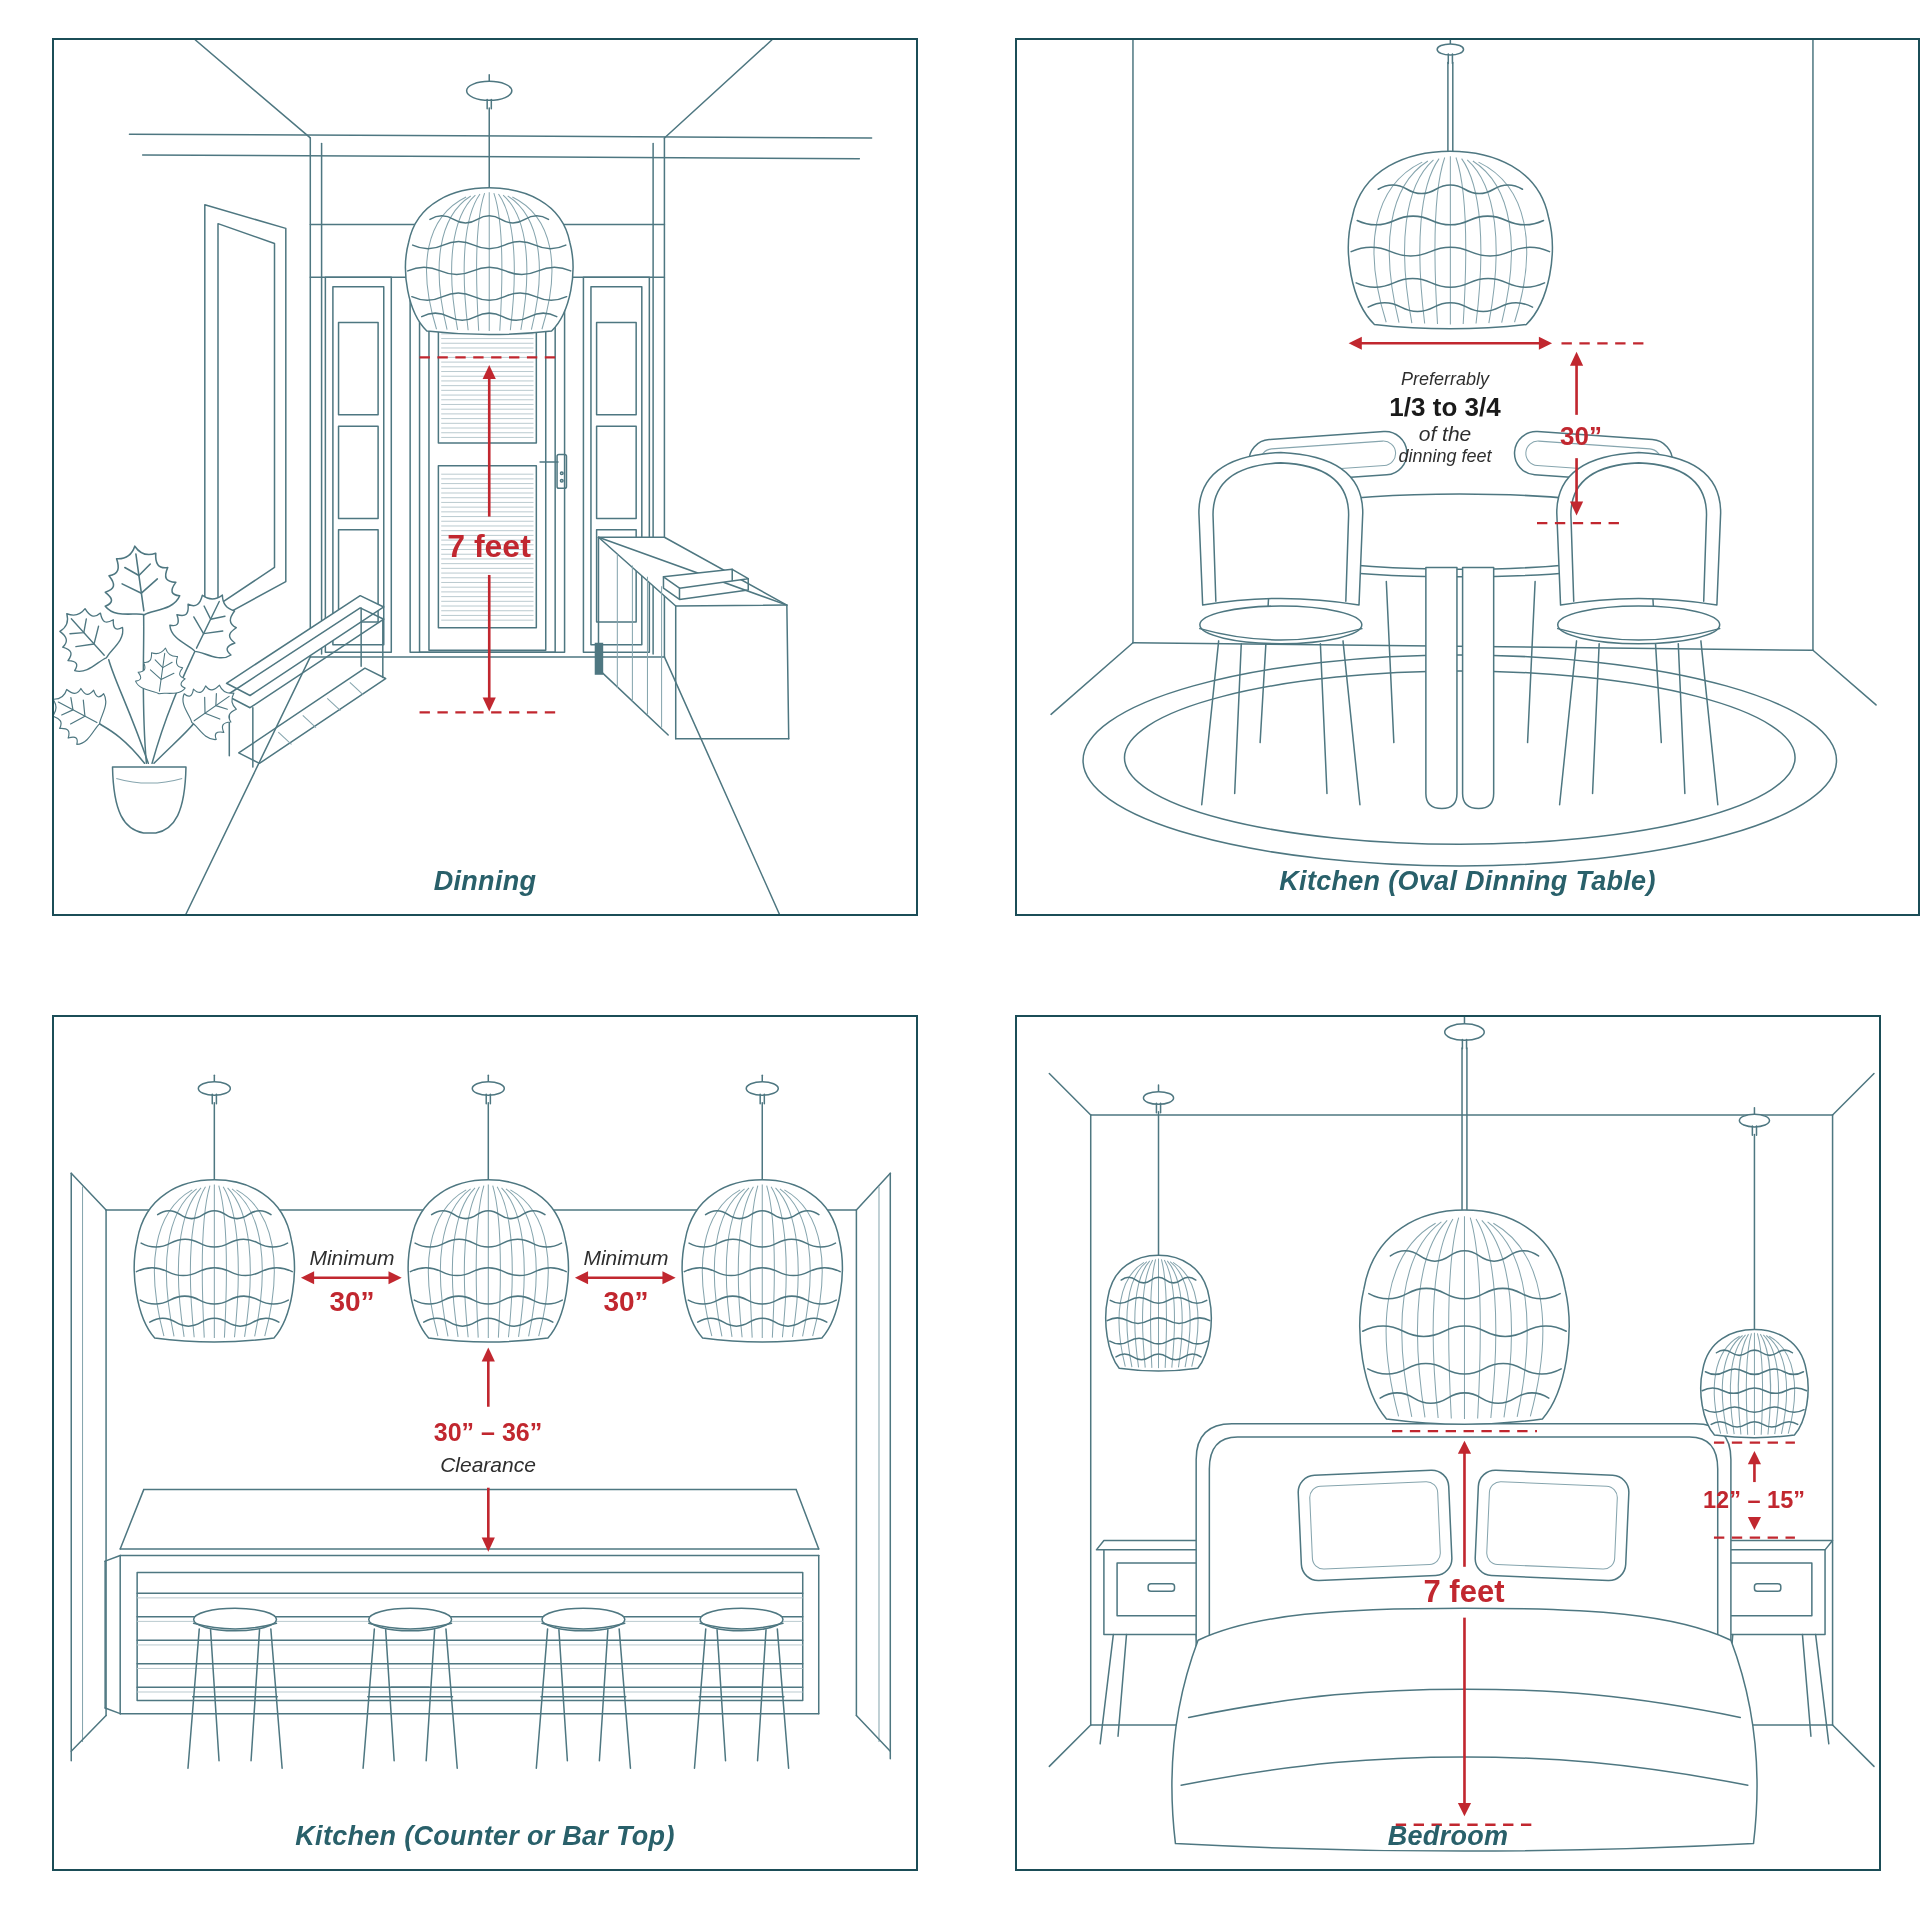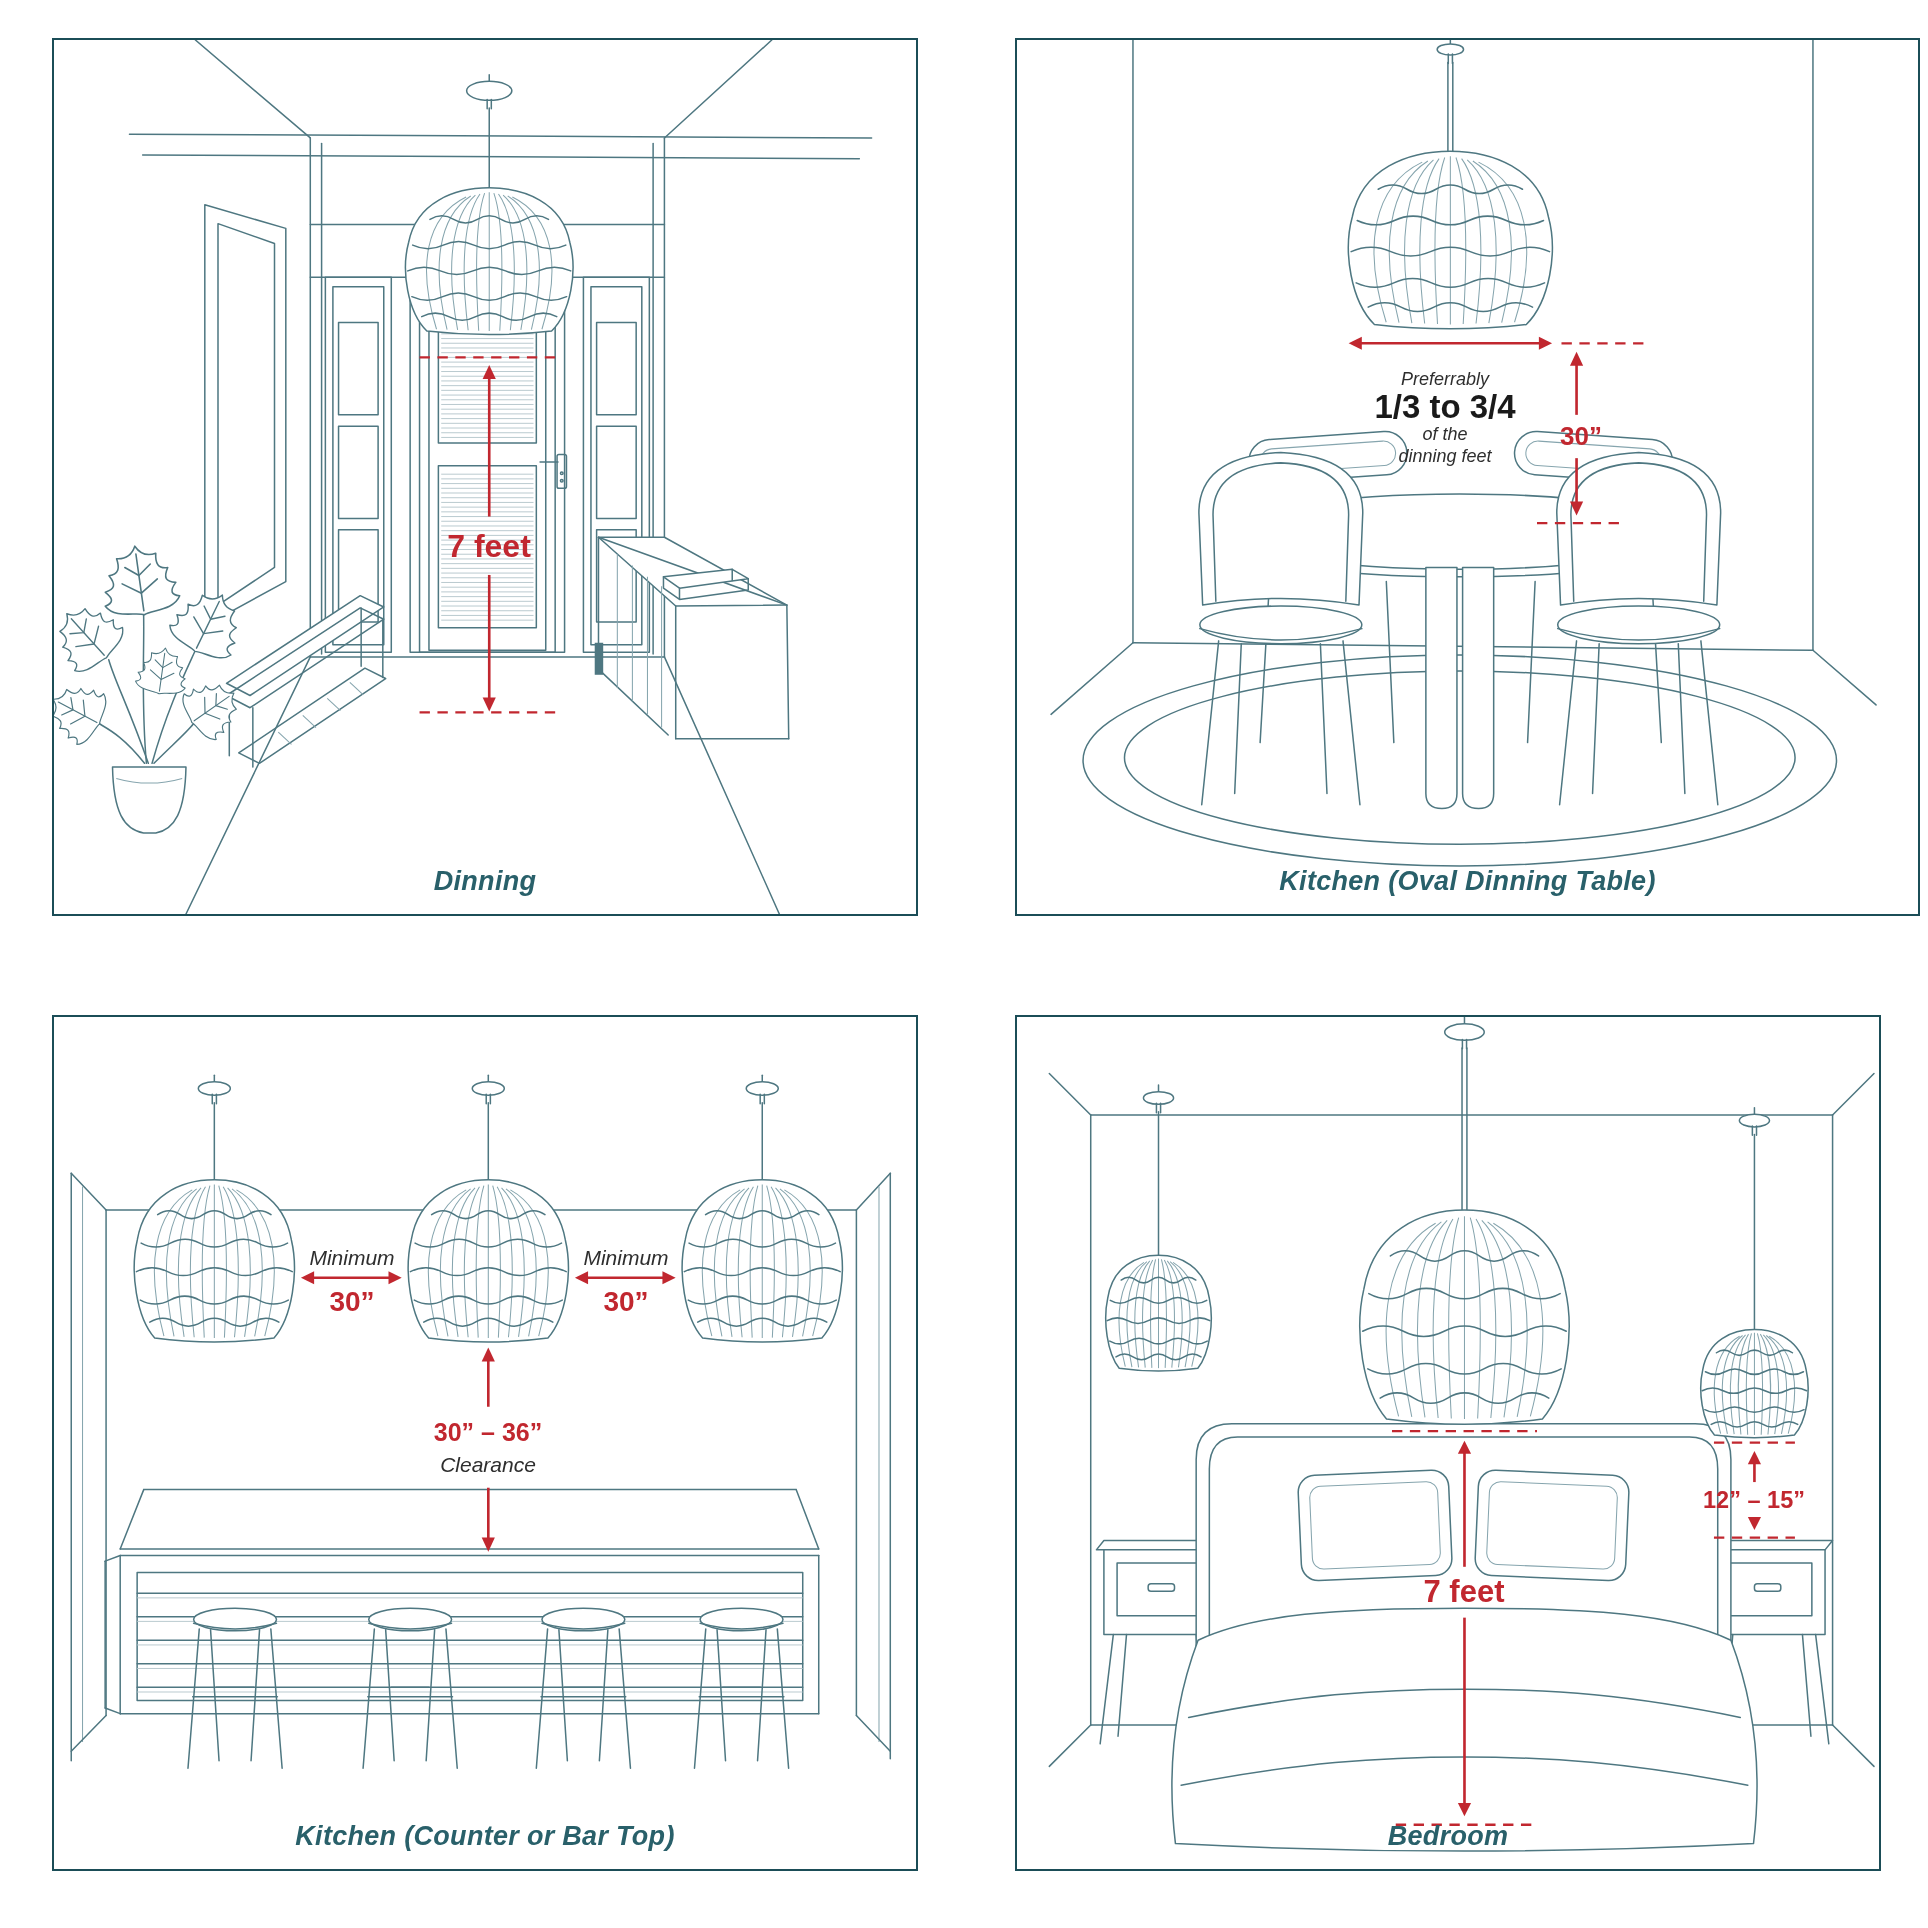--- a/index.html
+++ b/index.html
@@ -319,22 +319,22 @@
           <path d="M489.8666666666667 129.65333333333334 C542.1333333333333 154.8,553.3333333333334 219.2,528.1333333333333 299.7" class="lt2"></path>
           <path d="M383.392 158.48 Q398.7136 149.28,414.0352 158.48 Q429.35679999999996 167.67999999999998,444.6784 158.48 Q460 149.28,475.3216 158.48 Q490.6432 167.67999999999998,505.96479999999997 158.48 Q521.2864 149.28,536.608 158.48" class="ln" stroke-width="1.35"></path>
           <path d="M361.048 191.60000000000002 Q380.8384 200.8,400.6288 191.60000000000002 Q420.4192 182.40000000000003,440.2096 191.60000000000002 Q460 200.8,479.79040000000003 191.60000000000002 Q499.5808 182.40000000000003,519.3712 191.60000000000002 Q539.1616 200.8,558.952 191.60000000000002" class="ln" stroke-width="1.35"></path>
           <path d="M354.664 224.72 Q375.7312 215.52,396.79839999999996 224.72 Q417.8656 233.92,438.9328 224.72 Q460 215.52,481.06719999999996 224.72 Q502.13439999999997 233.92,523.2016 224.72 Q544.2687999999999 215.52,565.336 224.72" class="ln" stroke-width="1.35"></path>
           <path d="M359.98400000000004 257.84000000000003 Q379.98720000000003 267.04,399.9904 257.84000000000003 Q419.9936 248.64000000000004,439.9968 257.84000000000003 Q460 267.04,480.00320000000005 257.84000000000003 Q500.00640000000004 248.64000000000004,520.0096000000001 257.84000000000003 Q540.0128 267.04,560.0160000000001 257.84000000000003" class="ln" stroke-width="1.35"></path>
           <path d="M372.752 283.6 Q390.2016 274.40000000000003,407.6512 283.6 Q425.1008 292.8,442.55039999999997 283.6 Q460 274.40000000000003,477.44960000000003 283.6 Q494.89919999999995 292.8,512.3488 283.6 Q529.7984 274.40000000000003,547.248 283.6" class="ln" stroke-width="1.35"></path>
         </g>
       </svg>
     <div class="lbl" style="left:428px;top:378px;text-align:center;">
       <div class="note" style="font-size:18px;line-height:22.6px;">Preferrably</div>
-      <div style="font-size:33px;line-height:32px;font-weight:600;color:#1a1a1a;">1/3 to 3/4</div>
-      <div class="note" style="font-size:18px;line-height:22.6px;">of the</div>
+      <div style="font-size:26px;line-height:32px;font-weight:600;color:#1a1a1a;">1/3 to 3/4</div>
+      <div class="note" style="font-size:21px;line-height:22.6px;">of the</div>
       <div class="note" style="font-size:18px;line-height:22.6px;">dinning feet</div>
     </div>
     <div class="lbl red" style="left:564px;top:396px;font-size:26px;">30”</div>
     <div class="cap">Kitchen (Oval Dinning Table)</div>
   </div>
 
   <div class="panel" id="p3">
     <svg id="a3" class="art" width="862" height="852" viewBox="0 0 915 905">
       <g></g>
       <g>

